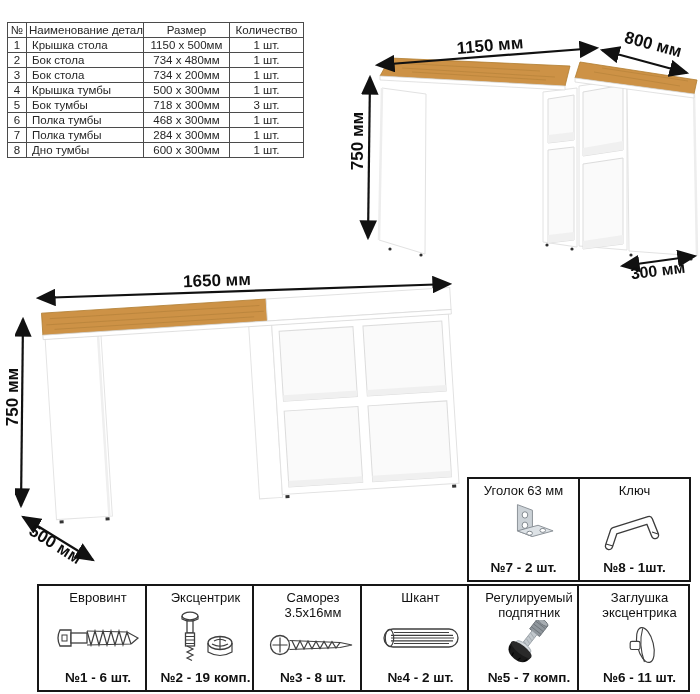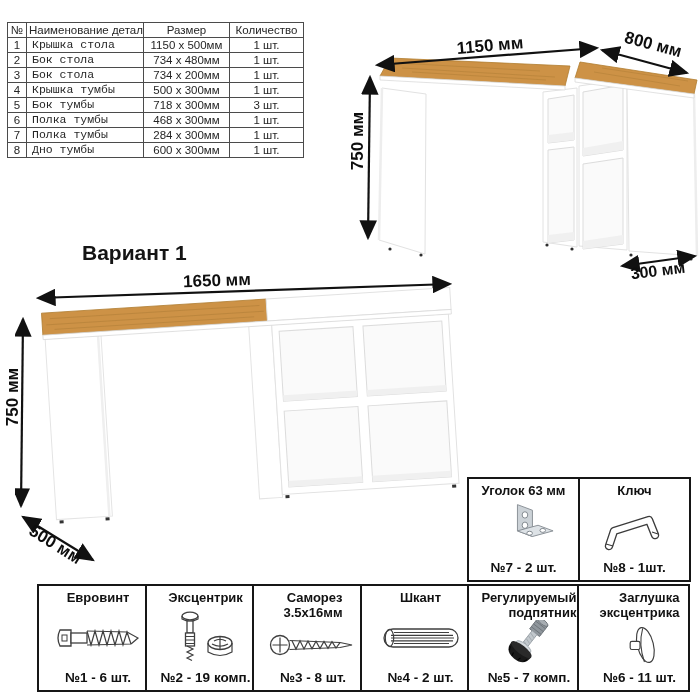--- a/index.html
+++ b/index.html
@@ -4,21 +4,21 @@
 <style>
   * { box-sizing: border-box; margin: 0; padding: 0; }
   html,body { background:#fff; }
   .canvas {
     position: relative; width: 700px; height: 694px; background:#fff;
     font-family: "Liberation Sans", "DejaVu Sans", sans-serif; color:#1c1c1c; overflow:hidden;
   }
   
   .parts-table { position:absolute; left:7px; top:22px; width:296px; border-collapse:collapse; table-layout:fixed; font-size:11.5px; color:#262626; }
   .parts-table th, .parts-table td { border:1.5px solid #4b4b4b; height:15px; padding:0 2px; text-align:center; font-weight:normal; line-height:1.05; overflow:hidden; white-space:nowrap; }
-  .parts-table td.nm { text-align:left; padding-left:5px;font-family:Liberation Mono, monospace; }
+  .parts-table td.nm { text-align:left; padding-left:5px; }
   
   .vtitle { position:absolute; font-size:21px; font-weight:bold; color:#141414; white-space:nowrap; }
   .v2-title { left:440px; top:2px; width:150px; text-align:center; }
   .v1-title { left:82px; top:241px; }
   .dim { position:absolute; font-size:17px; font-weight:bold; color:#0e0e0e; text-align:center; white-space:nowrap; }
   .d-v2w { left:440px; top:36px; width:100px; transform:rotate(-5deg); }
   .d-v2d { left:613px; top:35px; width:80px;  transform:rotate(15deg); }
   .d-v2h { left:318px; top:131px; width:80px; transform:rotate(-90deg); }
   .d-v2s { left:618px; top:262px; width:80px; font-size:16px; transform:rotate(-7deg); }
   .d-v1w { left:167px; top:271px; width:100px; transform:rotate(-2deg); }
@@ -28,21 +28,21 @@
   .v2-svg { position:absolute; left:350px; top:28px; }
   .v1-svg { position:absolute; left:15px;  top:272px; }
   
   .hw { position:absolute; border-collapse:collapse; table-layout:fixed; background:#fff; }
   .hw td { border:2px solid #161616; padding:0; vertical-align:top; }
   .hw-right { left:467px; top:477px; width:222px; }
   .hw-right td { height:103px; }
   .hw-bottom { left:37px; top:584px; width:651px; }
   .hw-bottom td { height:102px;padding-left:12px; }
   .hw-box { display:flex; flex-direction:column; align-items:center; height:100%; }
-  .hw-label { font-size:13px; font-weight:bold; text-align:right; line-height:1.12; margin-top:5px; white-space:pre-line; color:#111; }
+  .hw-label { font-size:13px; font-weight:normal; text-align:center; line-height:1.12; margin-top:5px; white-space:pre-line; color:#111; }
   .hw-ic { flex:1; display:flex; align-items:center; justify-content:center; width:100%; min-height:0; }
   .hw-count { font-size:13.5px; font-weight:bold; margin-bottom:5px; color:#111;text-align:center; }
   .arr { stroke:#111; stroke-width:2.2; }
   .ln { stroke:#3f3f3f; stroke-width:1.3; fill:#fff; }
   .lnn { stroke:#3f3f3f; stroke-width:1.2; fill:none; }
 </style>
 </head>
 <body>
 
 <div class="canvas">
@@ -166,21 +166,20 @@
       <line class="arr" x1="252" y1="22" x2="337" y2="45" marker-start="url(#ah2)" marker-end="url(#ah2)"></line>
       <line class="arr" x1="20" y1="49" x2="18" y2="210" marker-start="url(#ah2)" marker-end="url(#ah2)"></line>
       <line class="arr" x1="272" y1="238" x2="345" y2="228" marker-start="url(#ah2)" marker-end="url(#ah2)"></line>
     </g>
   </svg>
   <div class="dim d-v2w">1150 мм</div>
   <div class="dim d-v2d">800 мм</div>
   <div class="dim d-v2h">750 мм</div>
   <div class="dim d-v2s">300 мм</div>
 
-  <div class="vtitle v1-title">Вариант 1</div>
 
   <svg class="v1-svg" width="452" height="300" viewBox="0 0 452 300">
     <defs>
       <marker id="ah1" markerWidth="9" markerHeight="8" refX="8" refY="4" orient="auto-start-reverse">
           <path d="M0,0 L9,4 L0,8 z" fill="#111"></path>
         </marker>
     </defs>
     <g transform="rotate(-3.6 30 65)">
       <g>
         <rect x="30" y="67" width="56" height="181" fill="#ffffff" stroke="#e4e4e4"></rect>

